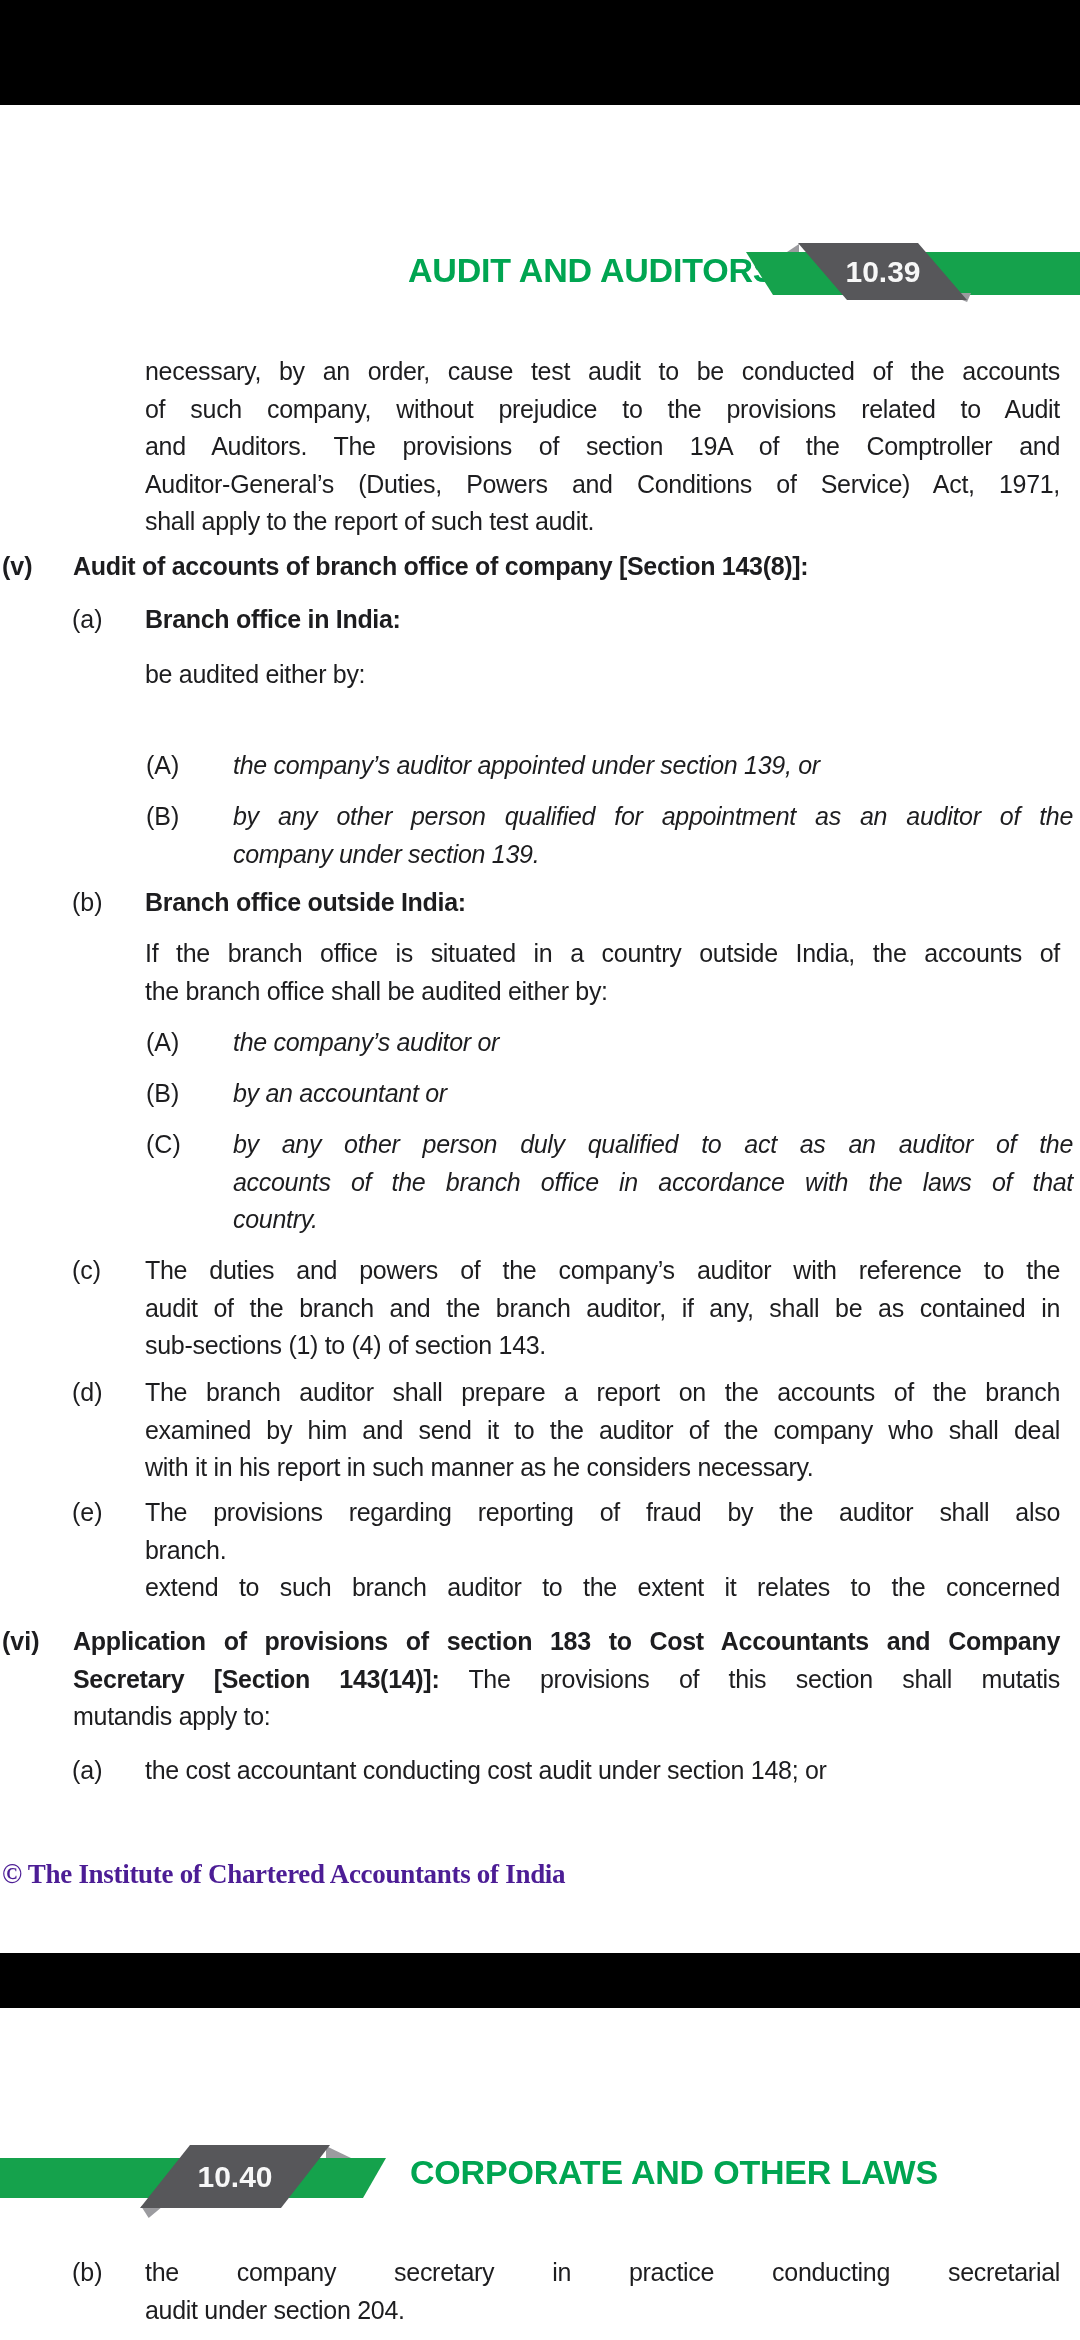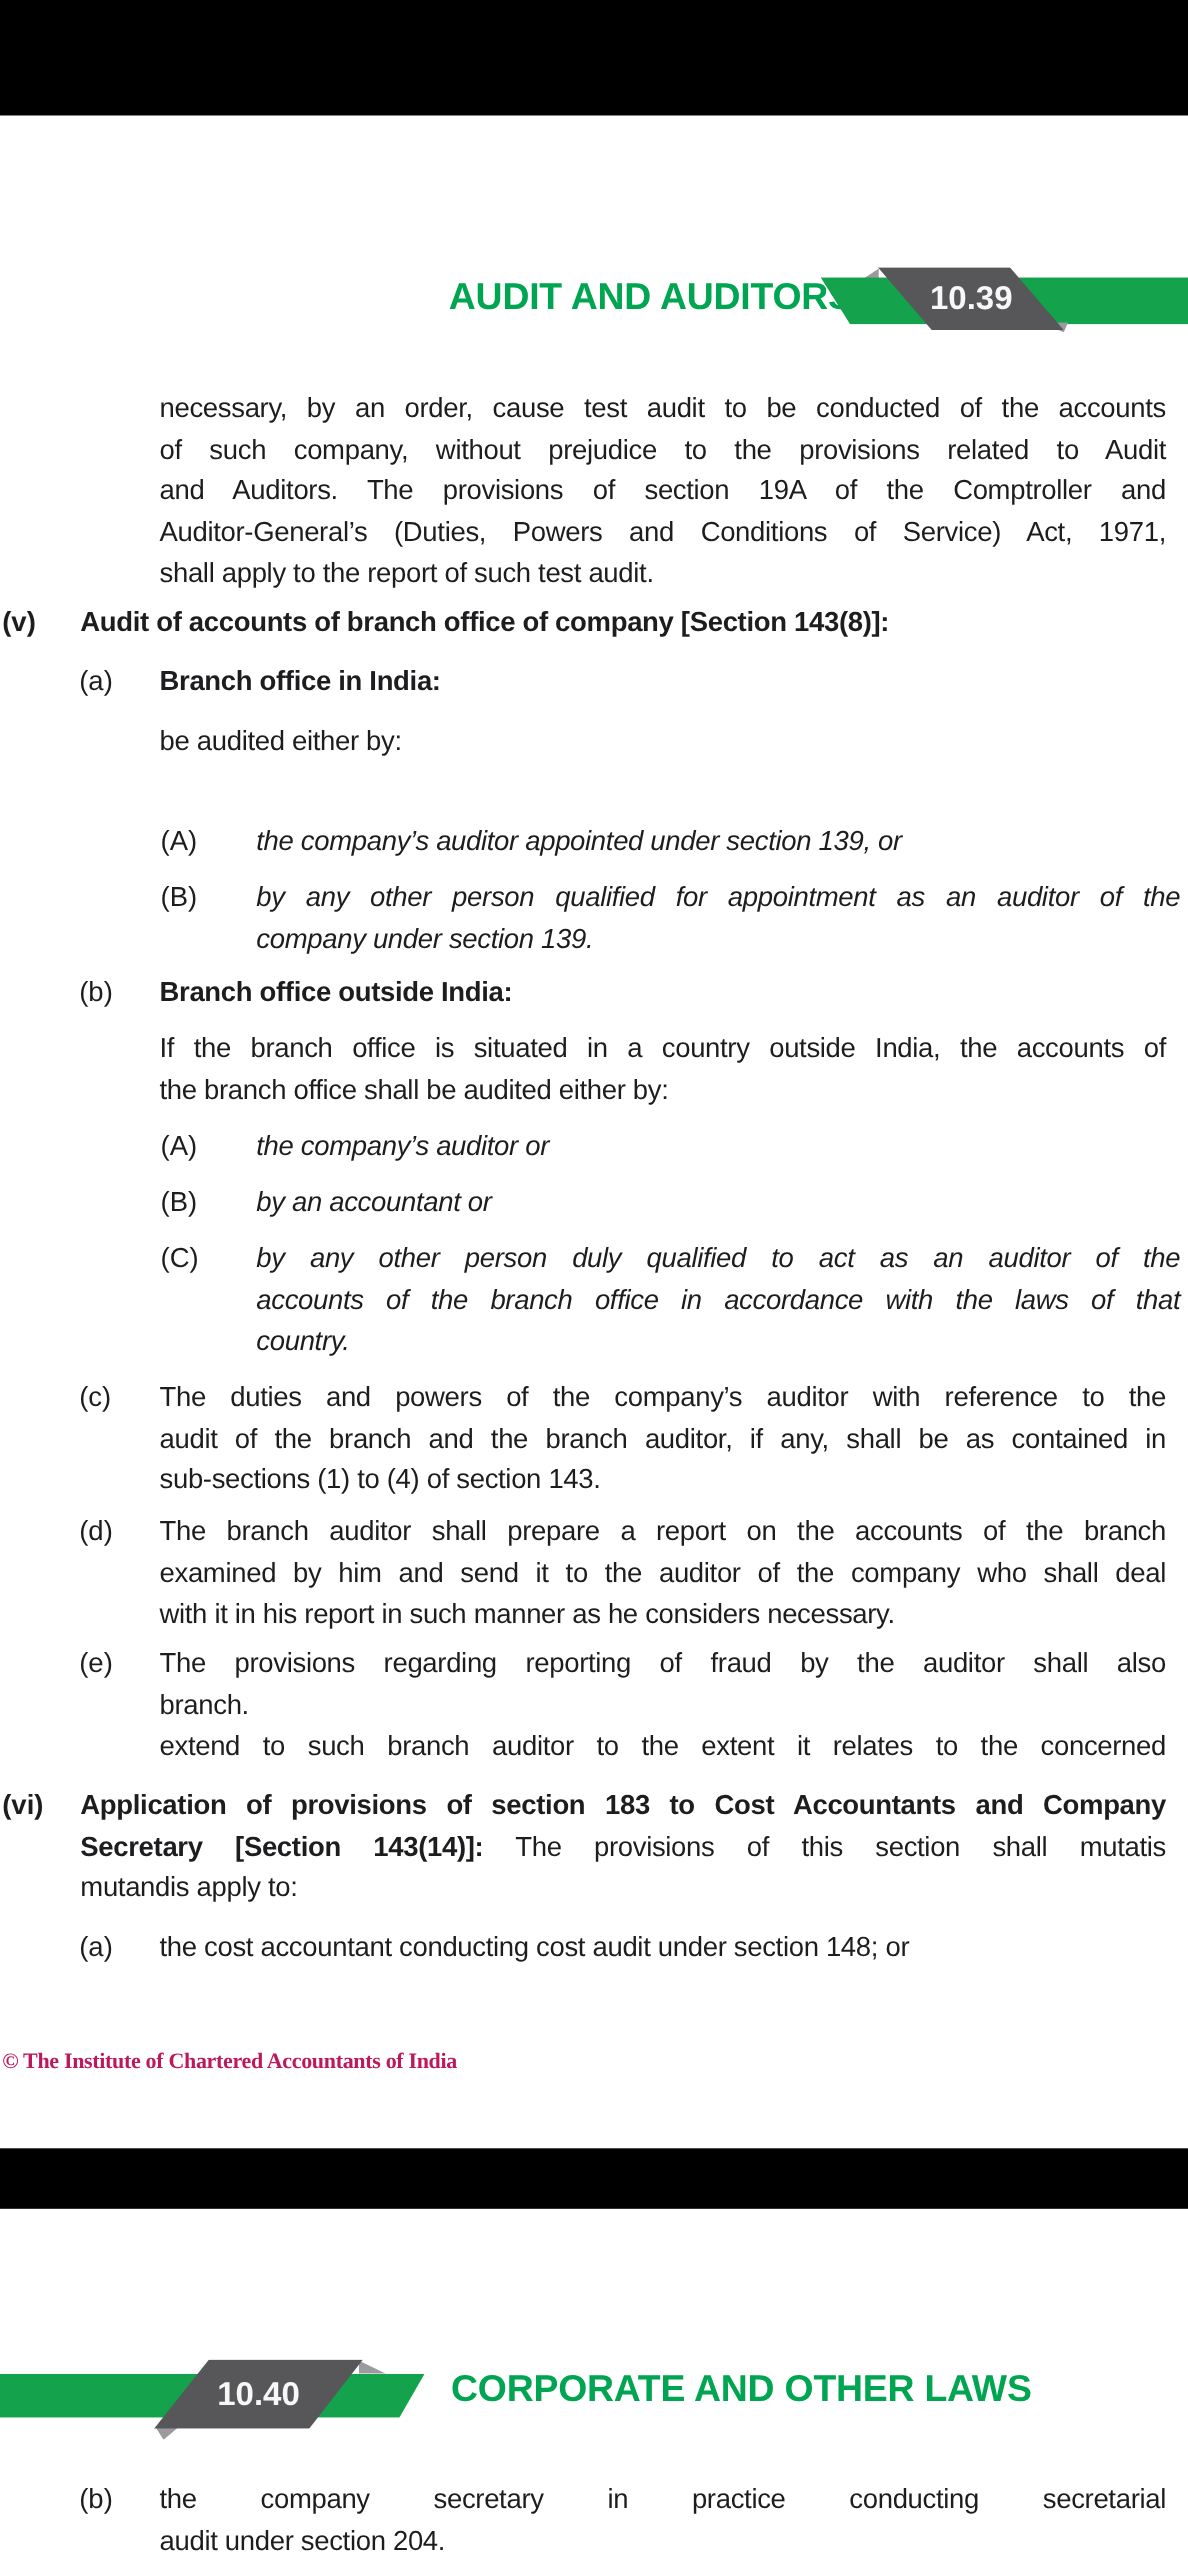--- a/index.html
+++ b/index.html
@@ -59,22 +59,22 @@
   .jline {
     height:37.5px; line-height:37.5px; white-space:nowrap;
     text-align:justify; text-align-last:justify; letter-spacing:-0.3px;
   }
   .jline.last { text-align-last:left; }
   .bold { font-weight:bold; }
 
   .copyright {
     position:absolute; left:2px; top:1856px;
     font-family:"Liberation Serif", serif; font-weight:bold;
-    font-size:20px; line-height:37.5px; letter-spacing:-0.3px;
-    color:#be185d; white-space:nowrap;
+    font-size:27px; line-height:37.5px; letter-spacing:-0.3px;
+    color:#4c1d95; white-space:nowrap;
   }
 </style>
 </head>
 <body>
 
 <div class="page">
 
   <div class="bar top"></div>
 
   <div class="ribbon-title h1-title">AUDIT AND AUDITORS</div>

